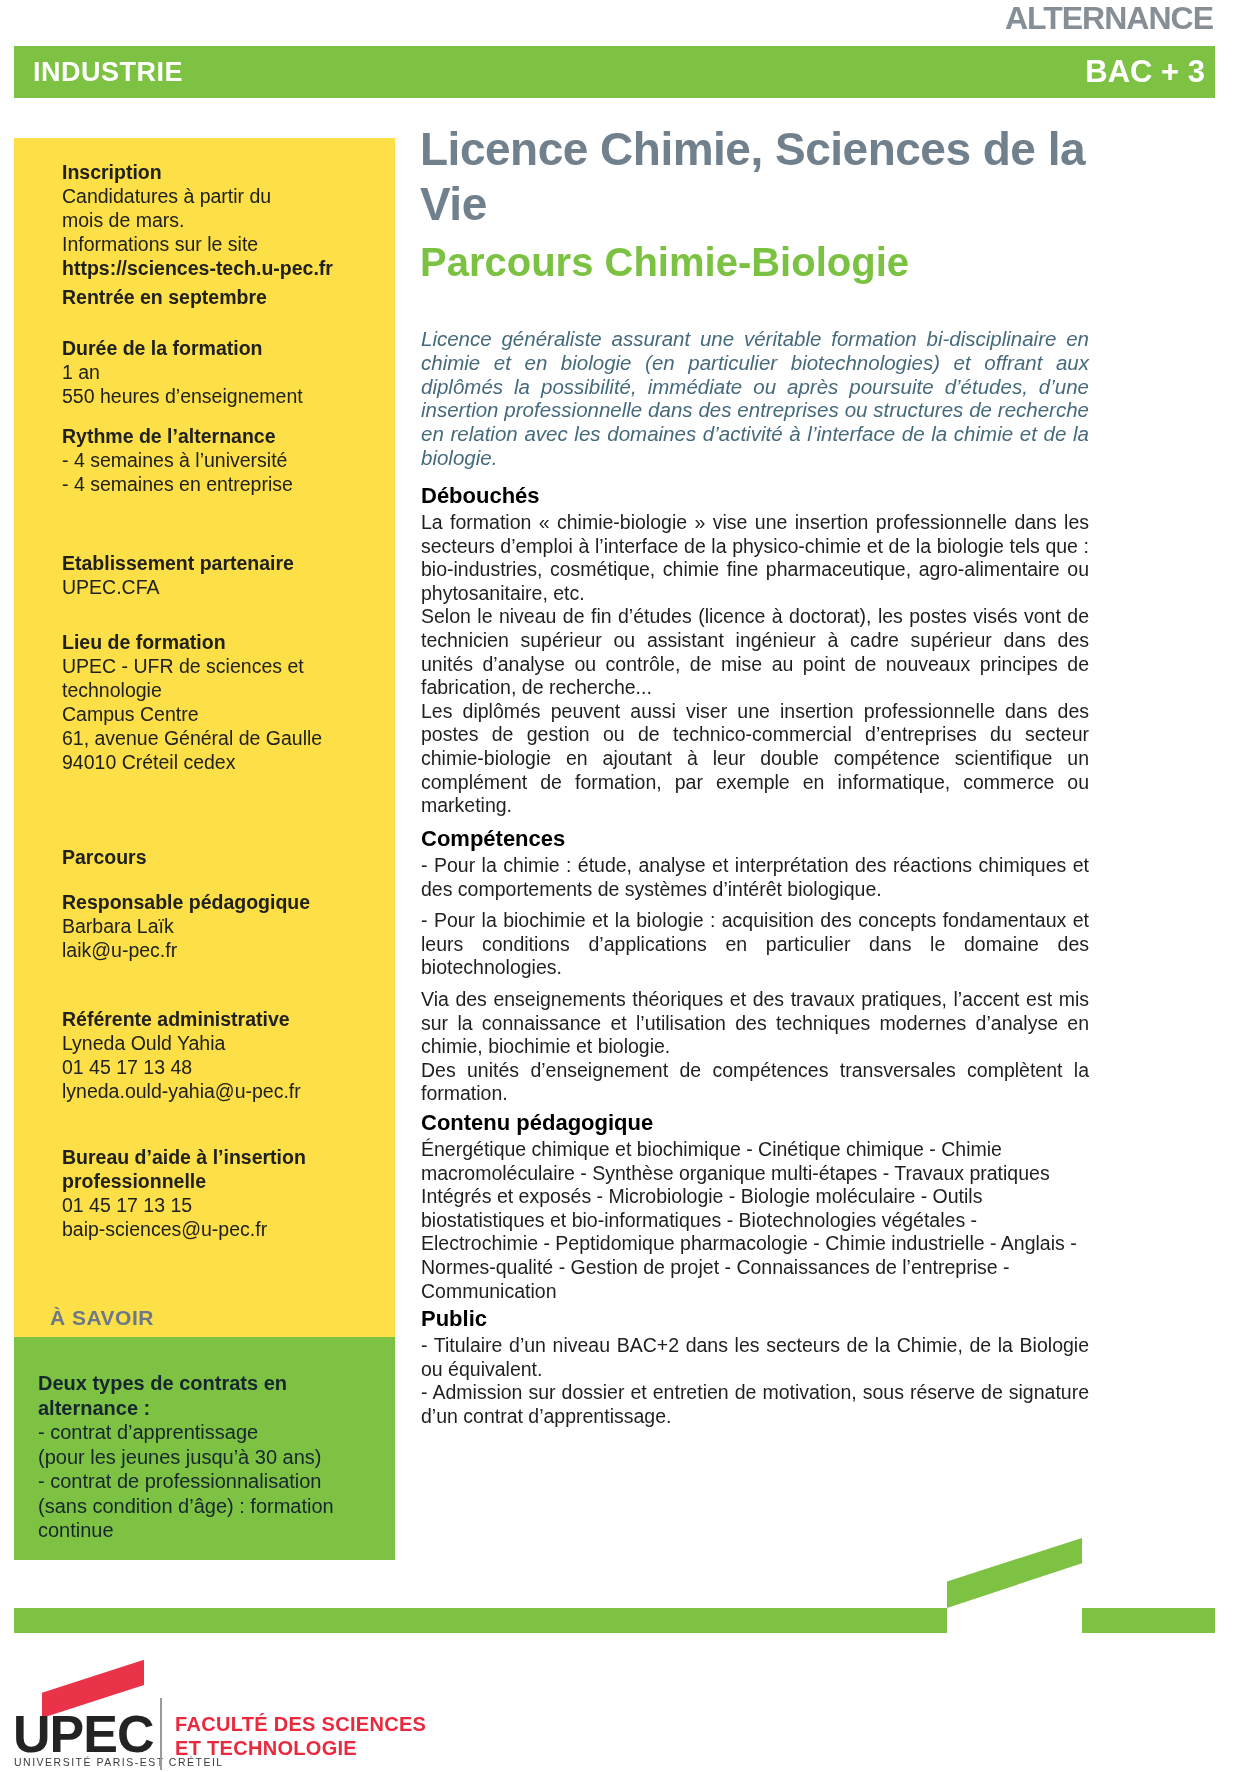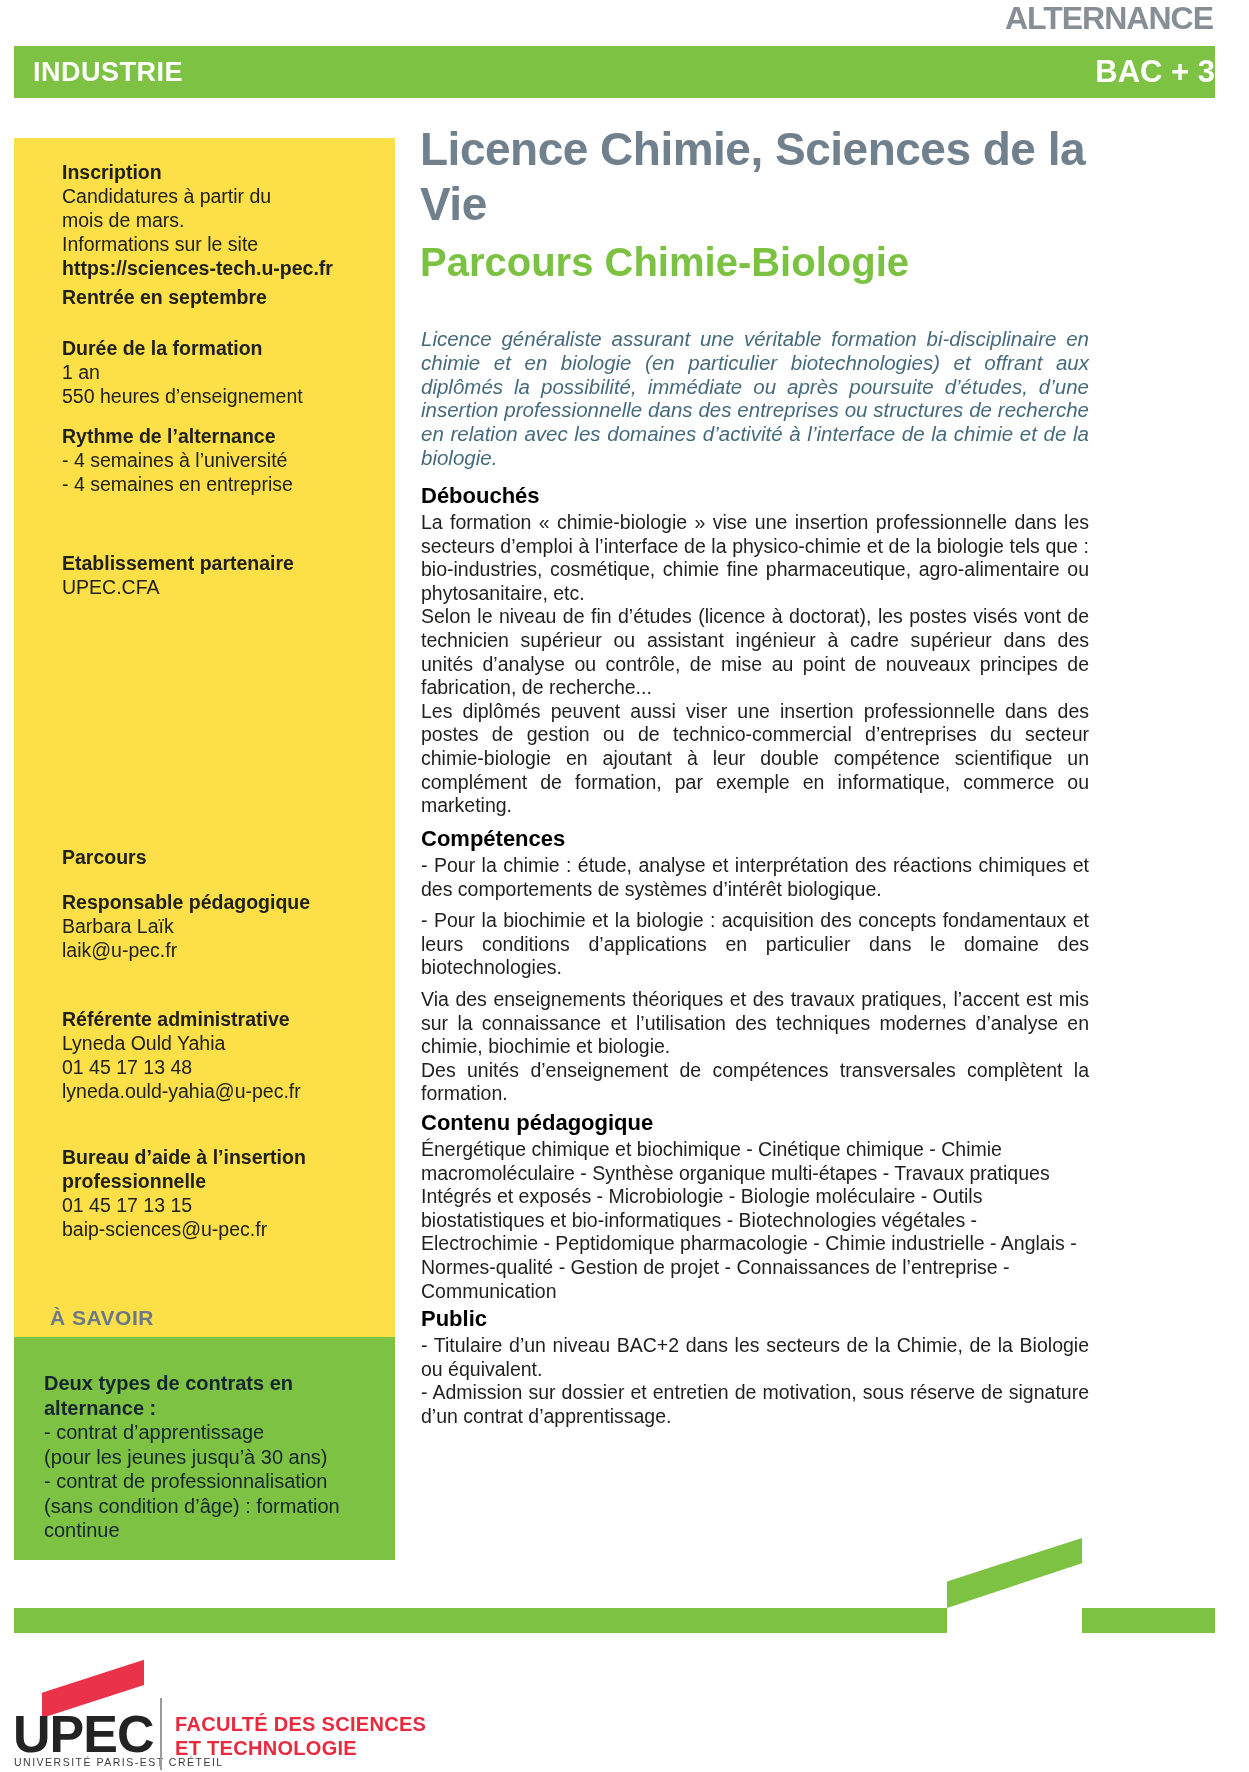--- a/index.html
+++ b/index.html
@@ -11,41 +11,41 @@
   
   .alternance {
     position:absolute; top:0px; right:36px;
     font-size:32px; font-weight:bold; color:#878f96; letter-spacing:-1px;
   }
   .banner {
     position:absolute; left:14px; top:46px; width:1201px; height:52px;
     background:#7dc243; display:flex; justify-content:space-between; align-items:center;
   }
   .banner .industrie { color:#fff; font-weight:bold; font-size:27px; padding-left:19px; letter-spacing:0.5px; }
-  .banner .bac { color:#fff; font-weight:bold; font-size:31px; }
+  .banner .bac { color:#fff; font-weight:bold; font-size:31px; padding-right:10px; }
 
   
   .sidebar {
     position:absolute; left:14px; top:138px; width:381px; height:1199px;
     background:#fde047; color:#20201e; font-size:19.5px; line-height:24px;
   }
   .side-sec { position:absolute; left:48px; width:320px; }
   .side-sec .h { font-weight:bold; }
   .side-sec .b { font-weight:bold; }
   .asavoir {
     position:absolute; left:36px; top:1168px;
     font-size:21px; font-weight:bold; color:#6b7887; letter-spacing:0.5px;
   }
 
   
   .contract {
     position:absolute; left:14px; top:1337px; width:381px; height:223px;
     background:#7dc243; color:#16262e; font-size:20px; line-height:24.5px;
   }
-  .contract .inner { padding:34px 10px 0 30px; }
+  .contract .inner { padding:34px 10px 0 24px; }
   .contract .h { font-weight:bold; width:265px; }
 
   
   .title {
     position:absolute; left:420px; top:122px; width:690px;
     font-size:46px; line-height:55px; font-weight:bold; color:#71808d; letter-spacing:-0.5px;
   }
   .subtitle {
     position:absolute; left:420px; top:240px;
     font-size:40px; font-weight:bold; color:#7cc242;
@@ -132,20 +132,28 @@
       <div class="h">Rythme de l’alternance</div>
       <div>- 4 semaines à l’université</div>
       <div>- 4 semaines en entreprise</div>
     </div>
 
     <div class="side-sec" style="top:413px">
       <div class="h">Etablissement partenaire</div>
       <div>UPEC.CFA</div>
     </div>
 
+    <div class="side-sec" style="top:492px">
+      <div class="h">Lieu de formation</div>
+      <div>UPEC - UFR de sciences et</div>
+      <div>technologie</div>
+      <div>Campus Centre</div>
+      <div>61, avenue Général de Gaulle</div>
+      <div>94010 Créteil cedex</div>
+    </div>
 
     <div class="side-sec" style="top:707px">
       <div class="h">Parcours</div>
     </div>
 
     <div class="side-sec" style="top:752px">
       <div class="h">Responsable pédagogique</div>
       <div>Barbara Laïk</div>
       <div>laik@u-pec.fr</div>
     </div>

